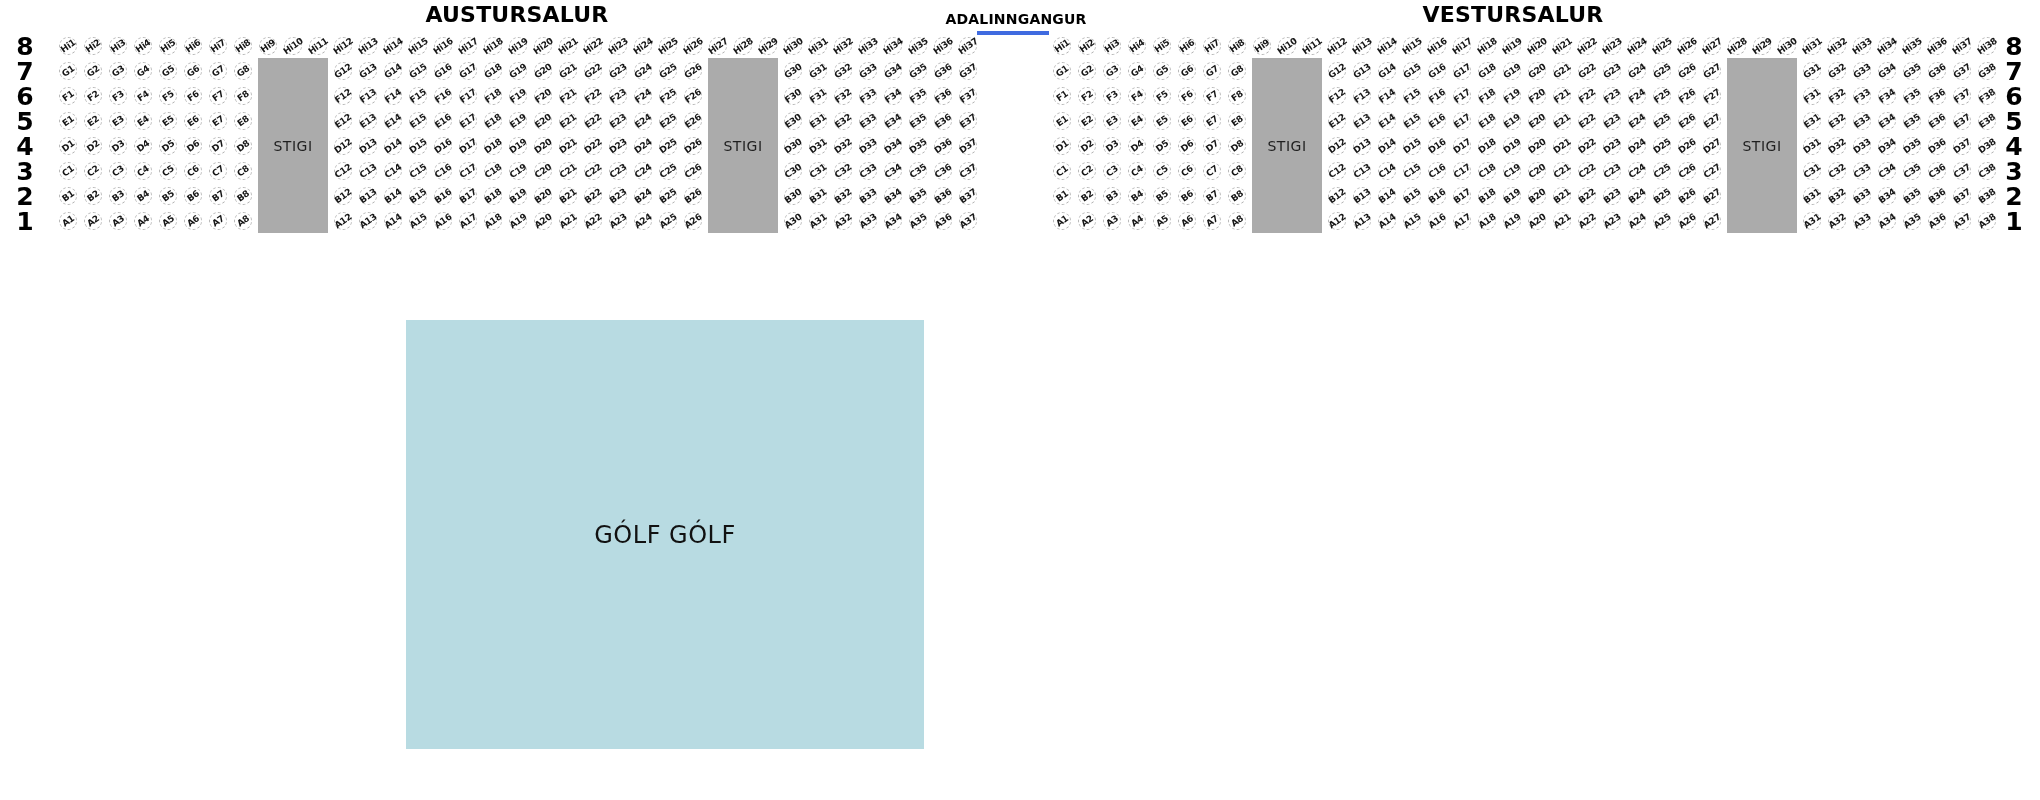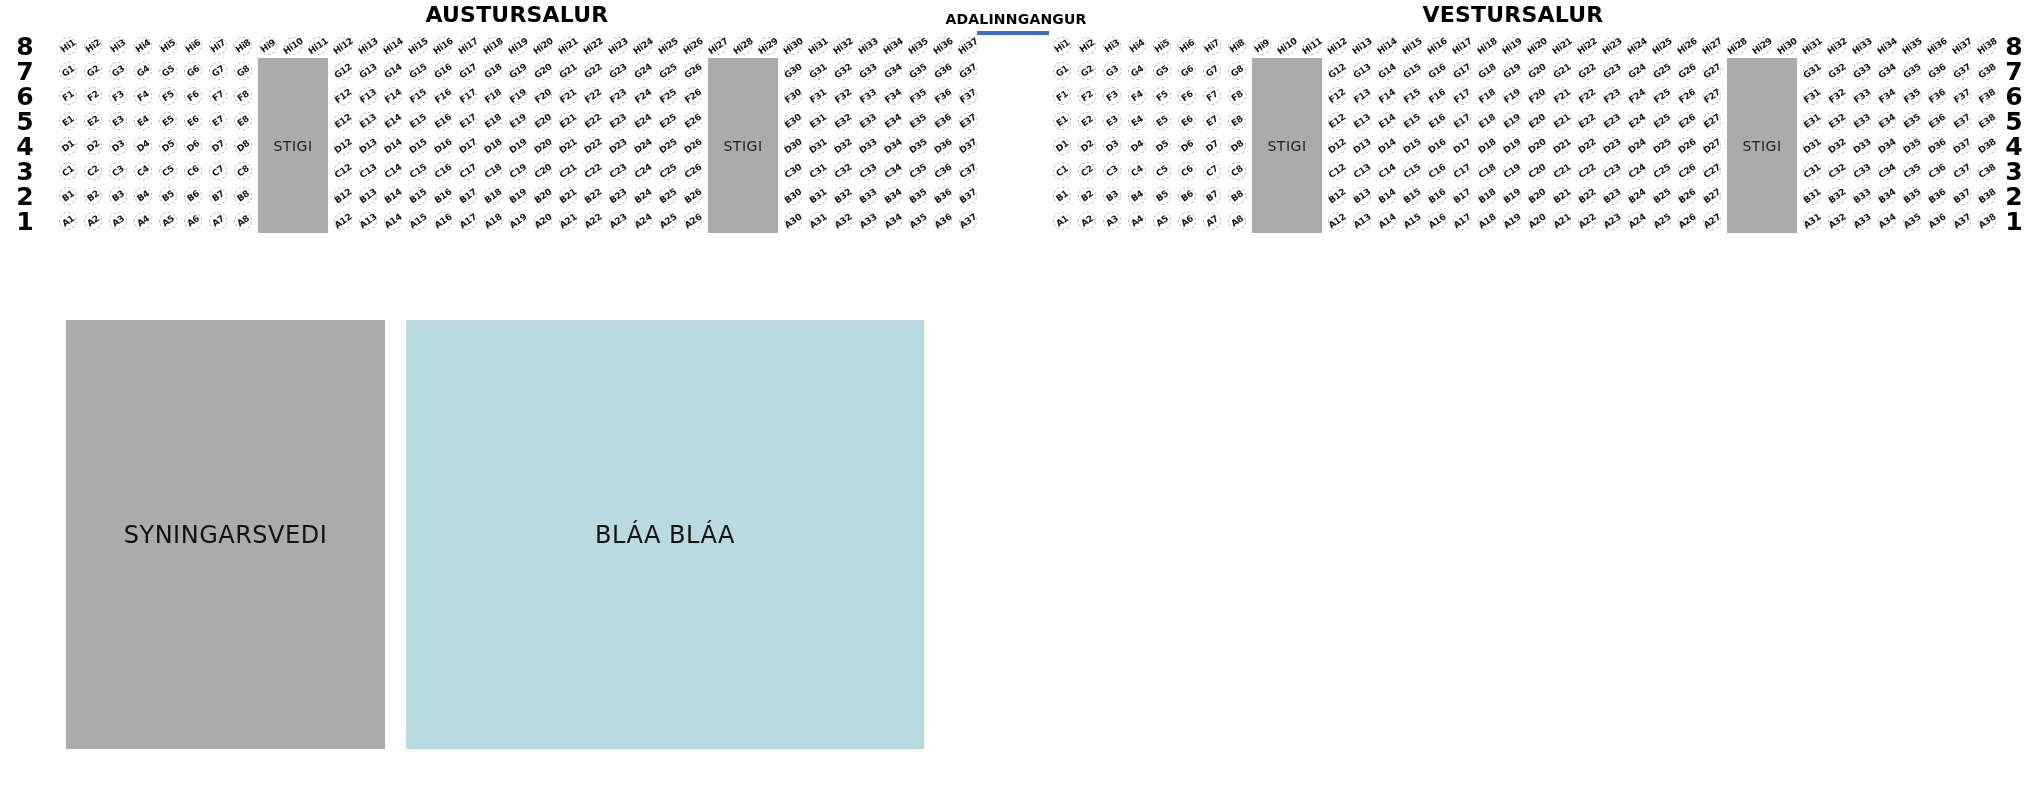--- a/index.html
+++ b/index.html
@@ -72,25 +72,22 @@
   <div class="stigi" style="left: 708px; top: 58px; width: 70px; height: 175px; background: rgb(171, 171, 171);">
     <span>STIGI</span>
   </div>
   <div class="stigi" style="left: 1252px; top: 58px; width: 70px; height: 175px; background: rgb(171, 171, 171);">
     <span>STIGI</span>
   </div>
   <div class="stigi" style="left: 1727px; top: 58px; width: 70px; height: 175px; background: rgb(171, 171, 171);">
     <span>STIGI</span>
   </div>
 
-  <div class="floor" style="left: 66px; top: 320px; width: 319px; height: 429px; background: rgb(171, 171, 171);">
-    <span>SYNINGARSVEDI</span>
-  </div>
   <div class="floor" style="left: 406px; top: 320px; width: 518px; height: 429px; background: rgb(184, 219, 226);">
-    <span>BLÁA BLÁA</span>
+    <span>GÓLF GÓLF</span>
   </div>
 
 <span class="row-num" style="left: 25px; top: 46px;">8</span>
     <span class="row-num" style="left: 25px; top: 71px;">7</span>
     <span class="row-num" style="left: 25px; top: 96px;">6</span>
     <span class="row-num" style="left: 25px; top: 121px;">5</span>
     <span class="row-num" style="left: 25px; top: 146px;">4</span>
     <span class="row-num" style="left: 25px; top: 171px;">3</span>
     <span class="row-num" style="left: 25px; top: 196px;">2</span>
     <span class="row-num" style="left: 25px; top: 221px;">1</span>

